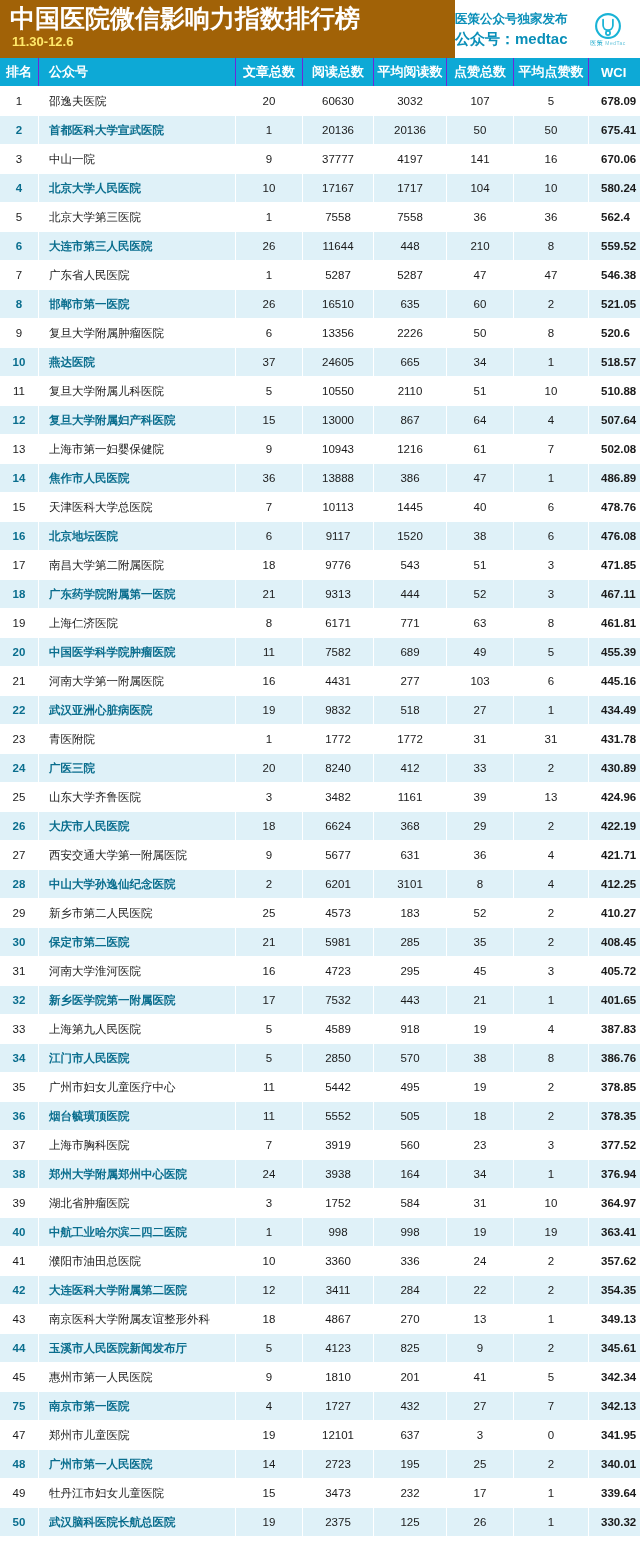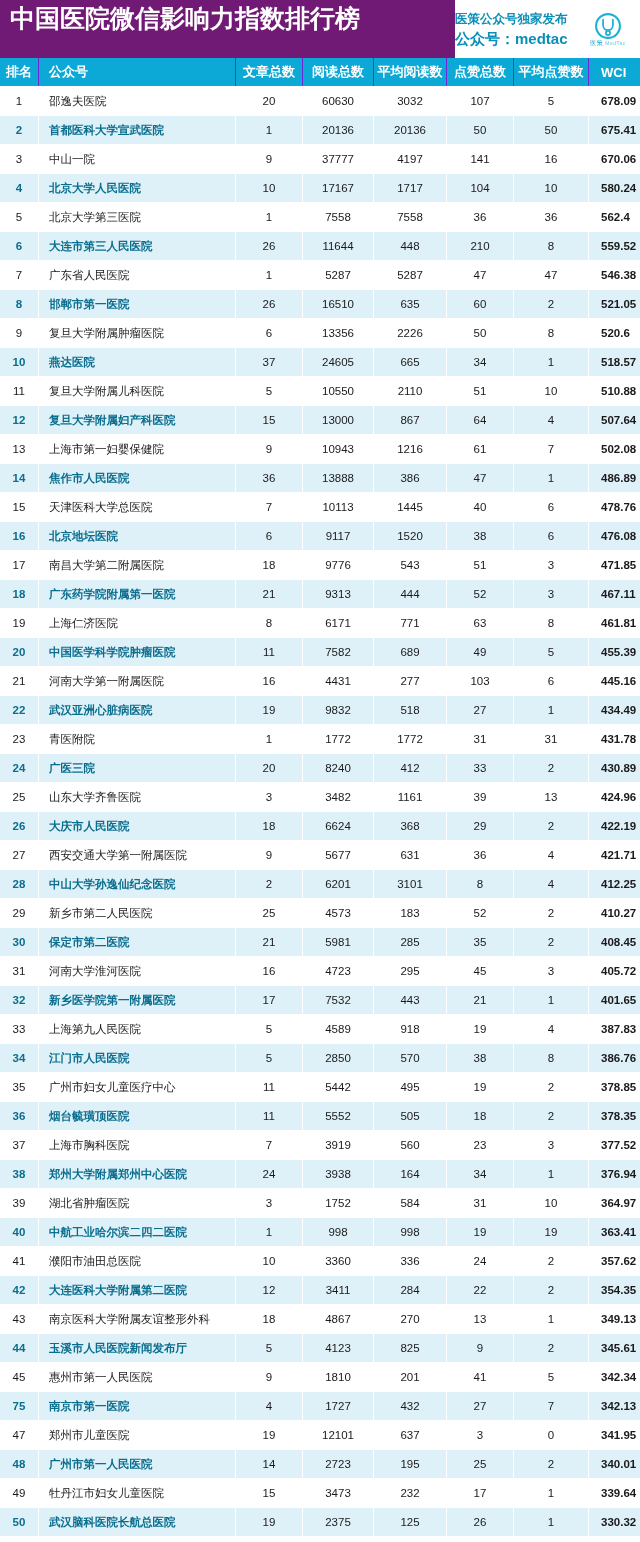--- a/index.html
+++ b/index.html
@@ -21,21 +21,21 @@
 
   
   .header {
     display: flex;
     align-items: stretch;
     background: #0da9d6;
     height: 58px;
   }
   .header-left {
     flex: 0 0 455px;
-    background: #701a75;
+    background: #a16207;
     padding: 3px 0 0 10px;
     box-sizing: border-box;
   }
   .title-main {
     font-size: 25px;
     font-weight: bold;
     color: #ffffff;
     letter-spacing: 0px;
     line-height: 30px;
     white-space: nowrap;
@@ -145,20 +145,21 @@
   .c-wci { color: #1a1a1a; }
 </style>
 </head>
 <body>
 
 <div class="page">
 
   <div class="header">
     <div class="header-left">
       <div class="title-main">中国医院微信影响力指数排行榜</div>
+      <div class="title-sub">11.30-12.6</div>
     </div>
     <div class="header-right">
       <div class="hr-text">
         <div class="hr-line1">医策公众号独家发布</div>
         <div class="hr-line2">
           <span>公众号：</span><span class="mono">medtac</span>
         </div>
       </div>
       <div class="logo">
         <span>

